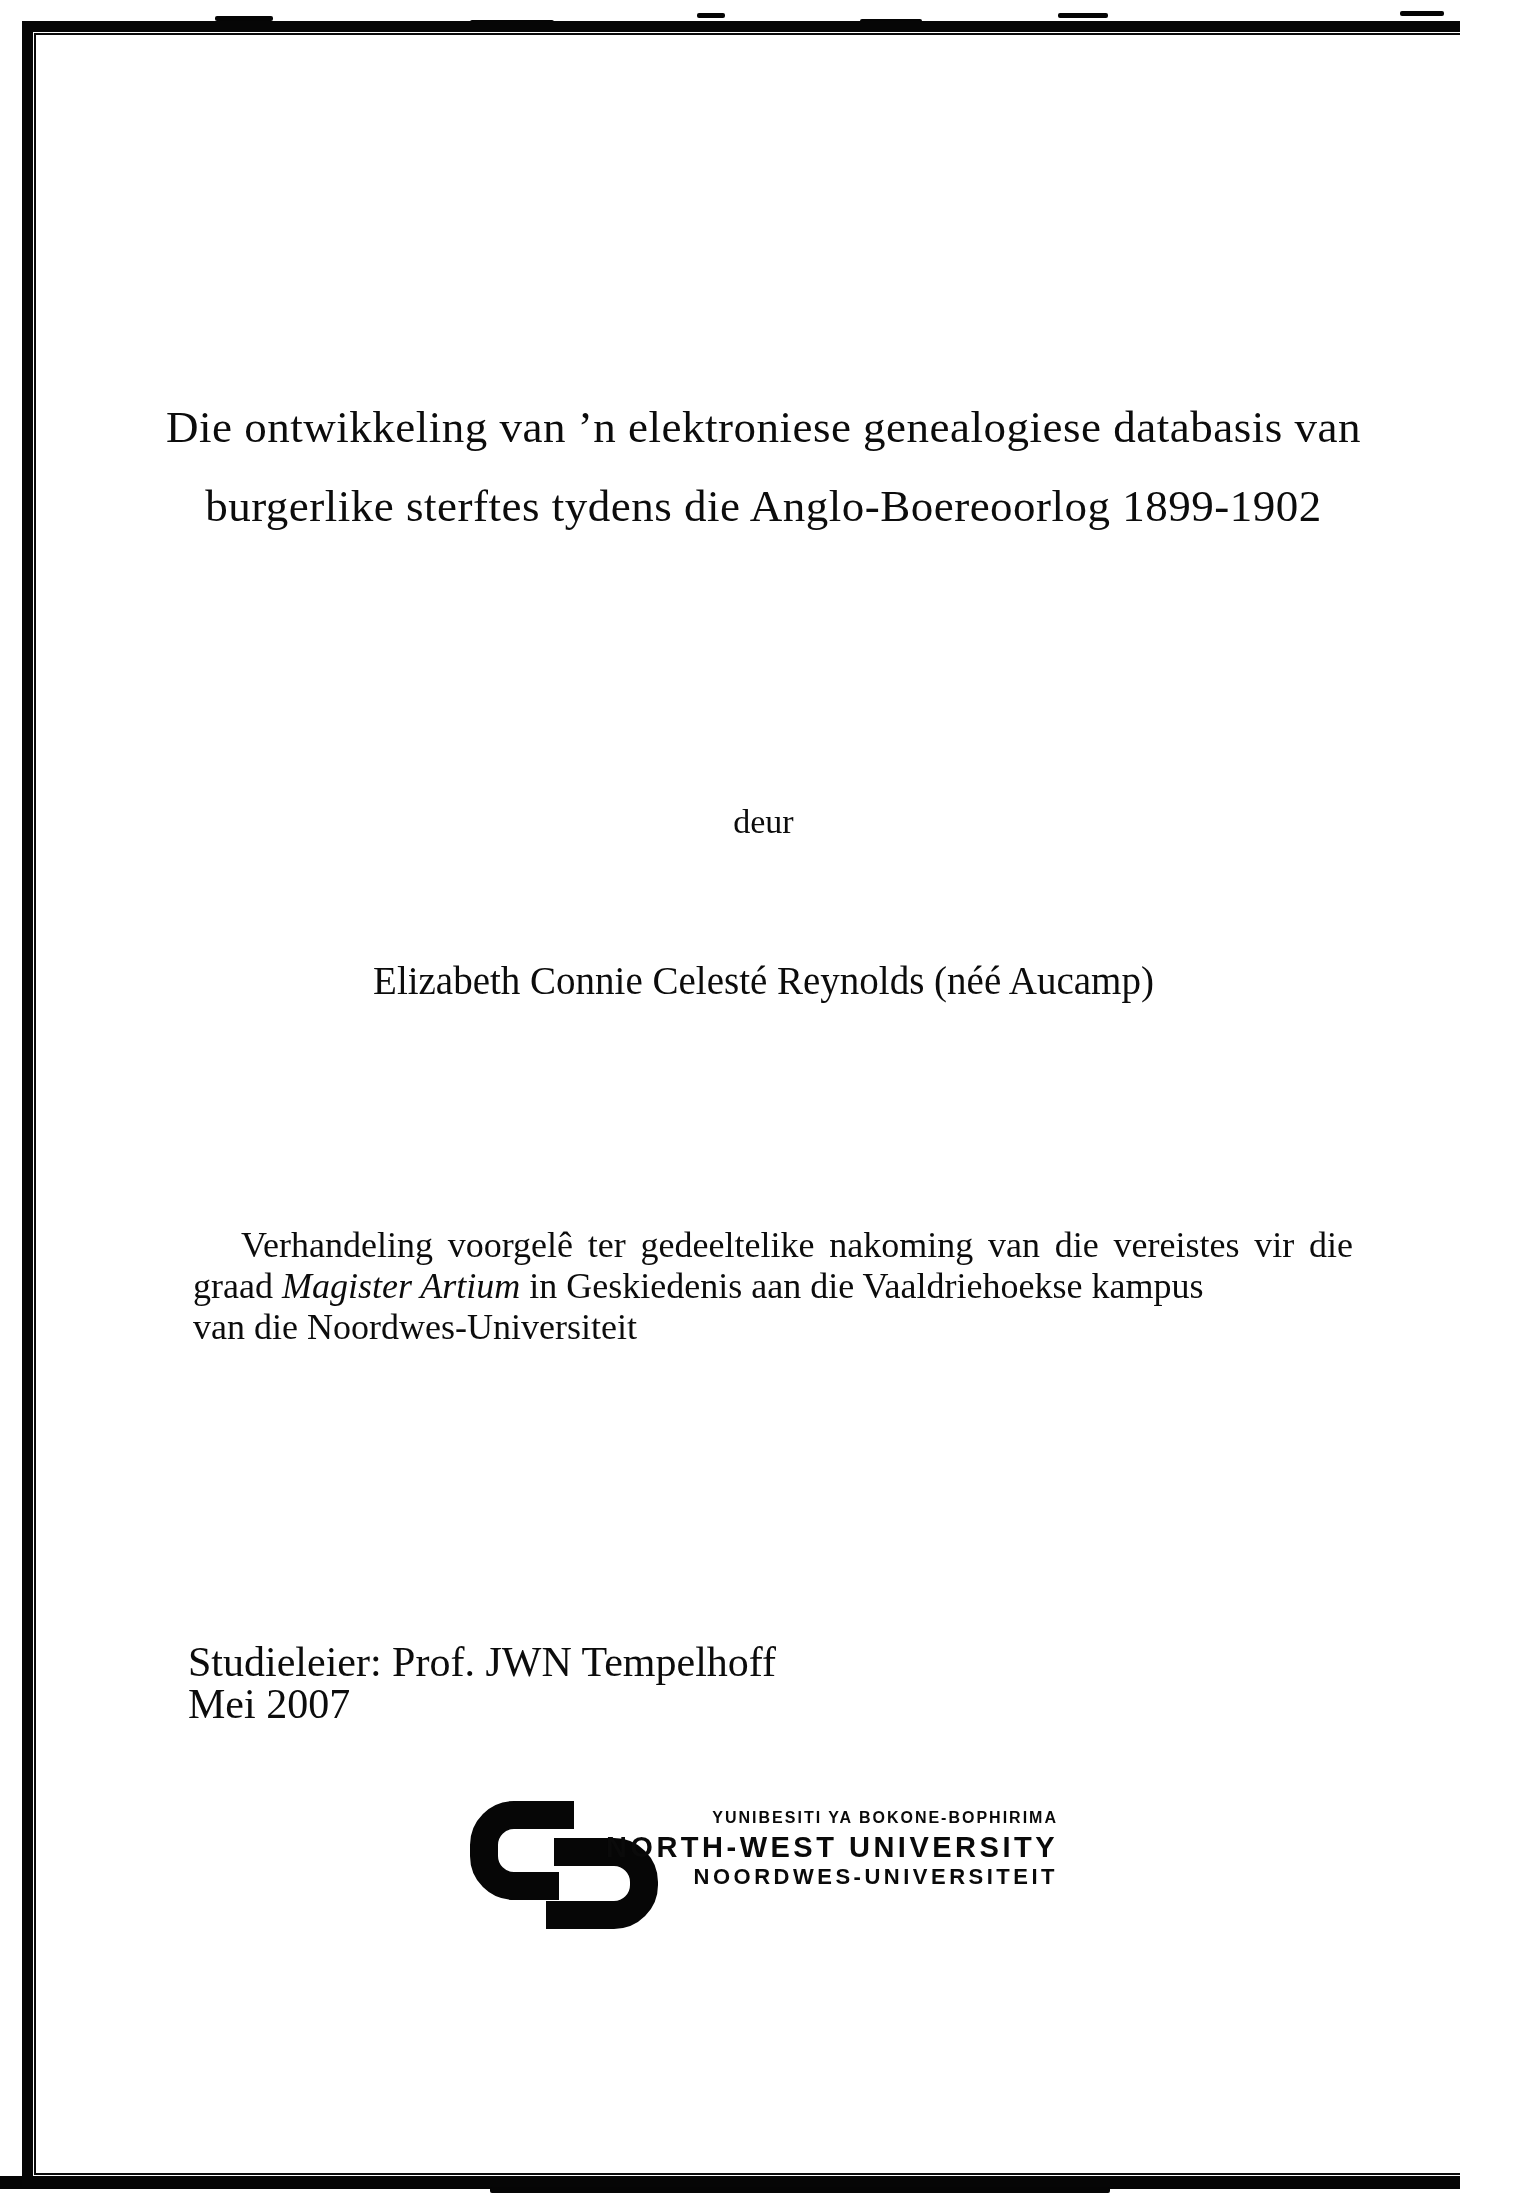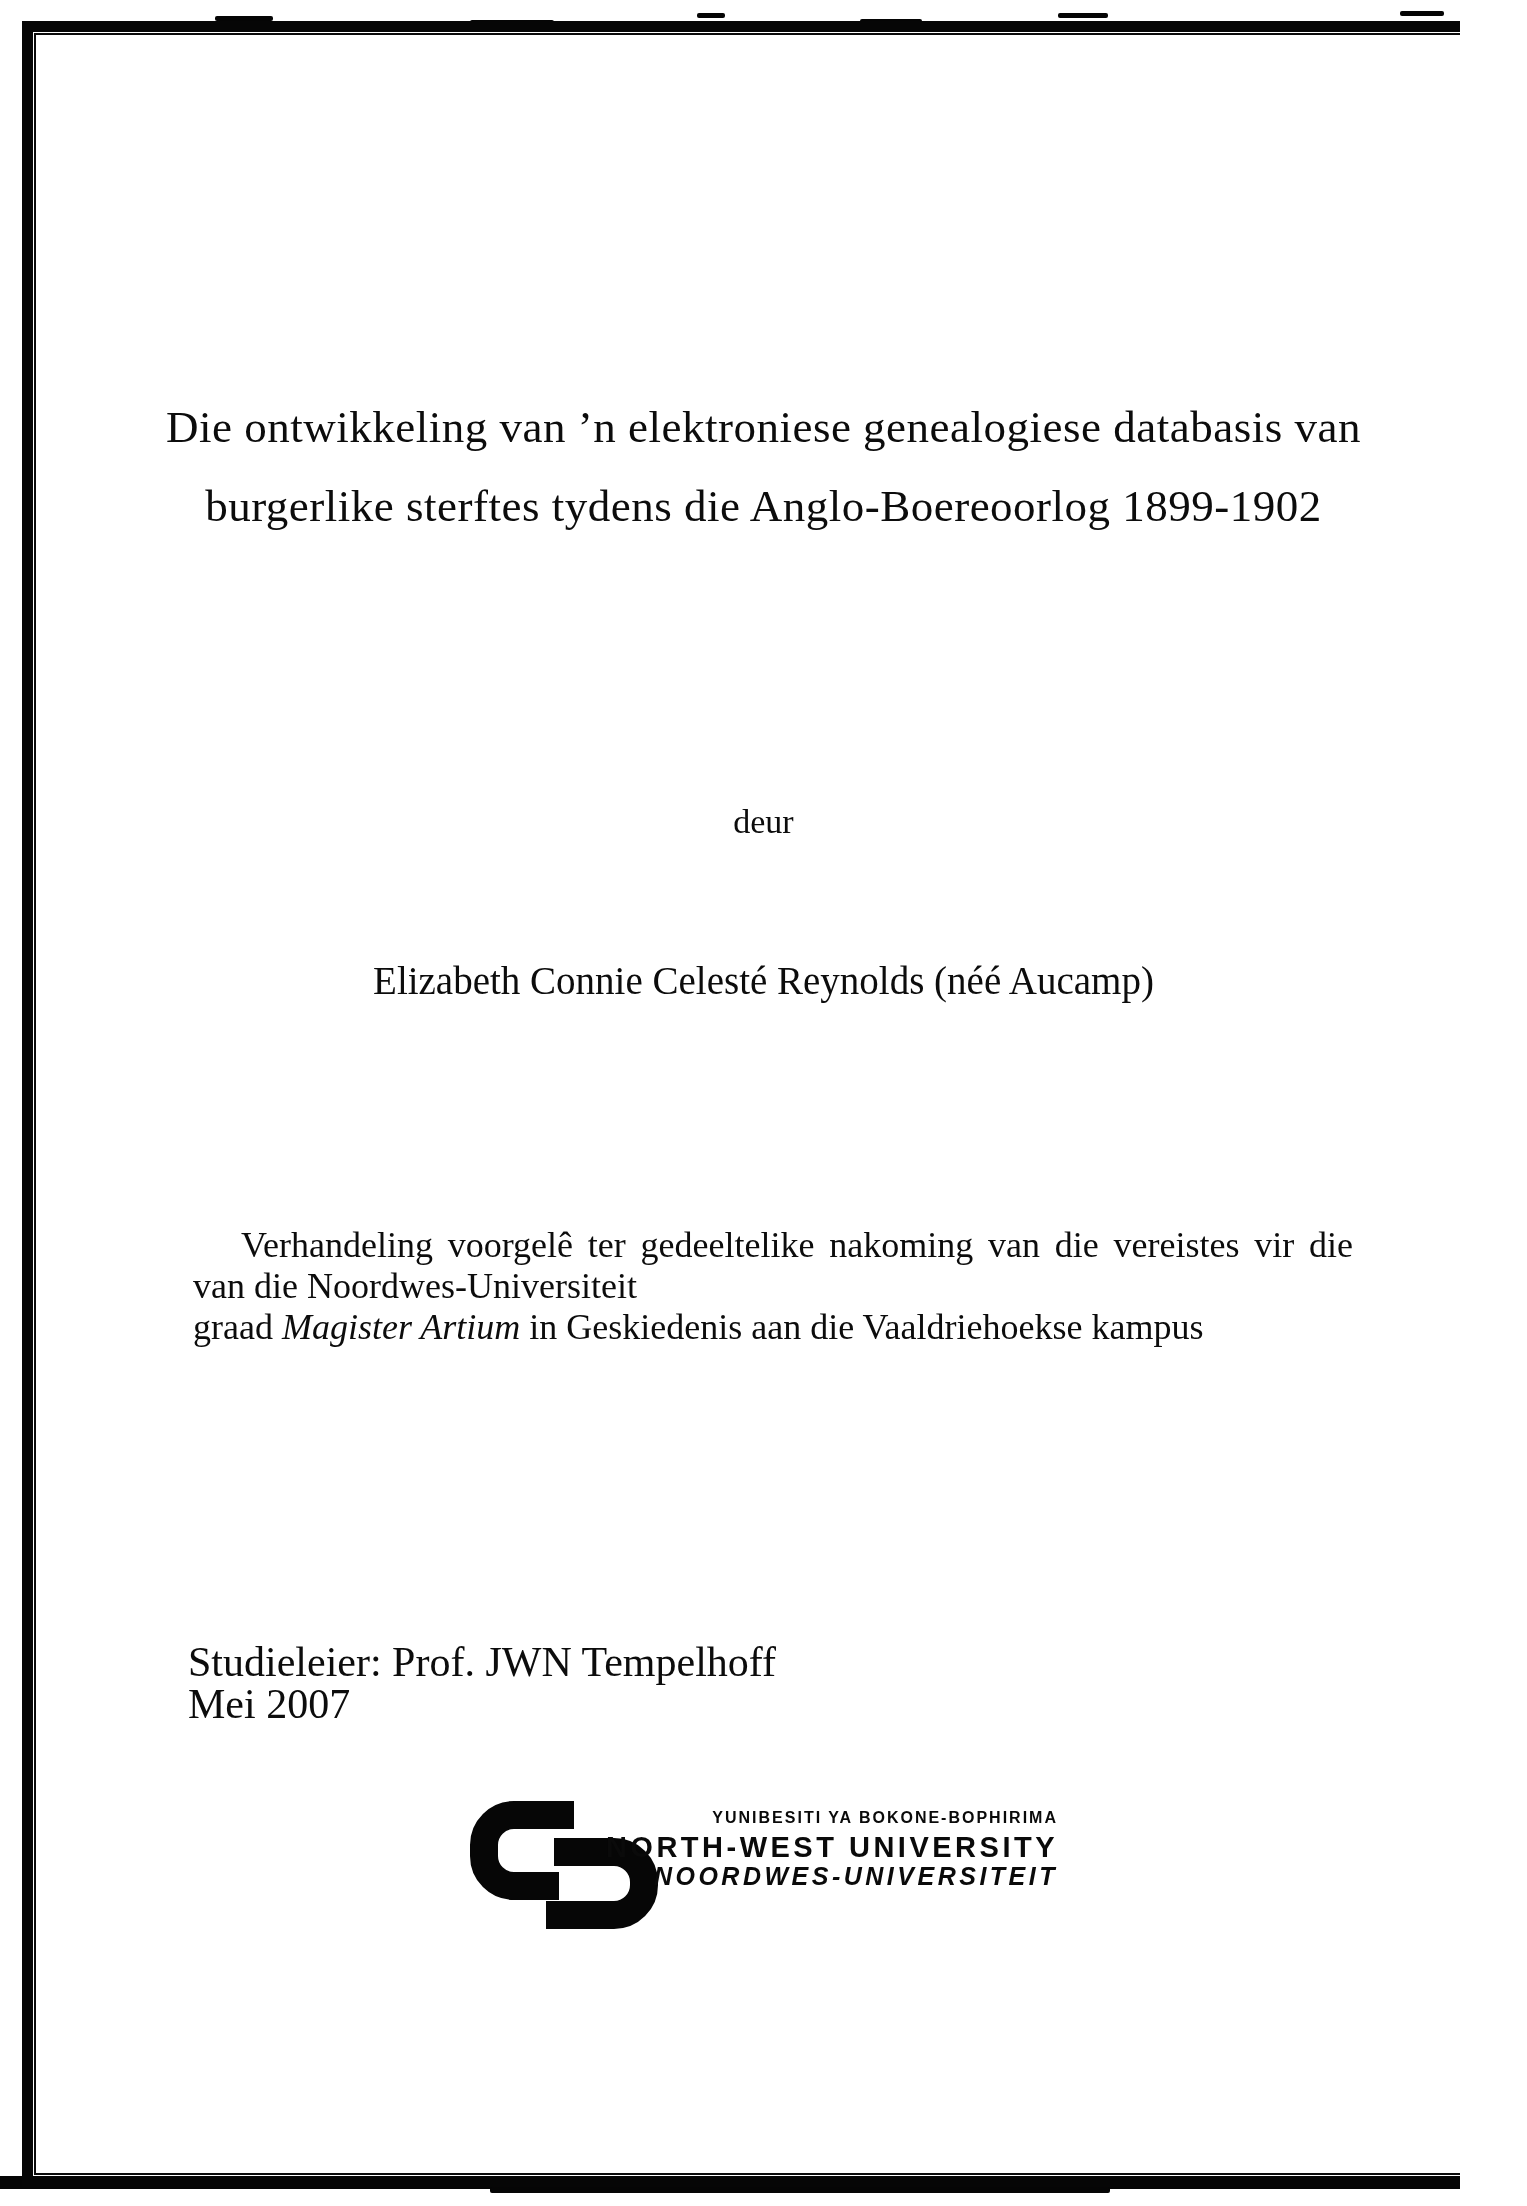--- a/index.html
+++ b/index.html
@@ -56,21 +56,21 @@
   
   .logo-mark{position:absolute;left:469px;top:1800px;}
   .logo-text{
     position:absolute;left:578px;top:1803px;width:480px;
     font-family:"Liberation Sans", sans-serif;
     font-weight:bold;text-align:right;color:#0a0a0a;
     white-space:nowrap;
   }
   .logo-text .l1{font-size:16px;line-height:30px;letter-spacing:2px;}
   .logo-text .l2{font-size:29px;line-height:29px;letter-spacing:3.5px;}
-  .logo-text .l3{font-size:25px;line-height:29px;letter-spacing:3.5px;font-style:italic;}
+  .logo-text .l3{font-size:22px;line-height:29px;letter-spacing:3.5px;}
 </style>
 </head>
 <body>
 
 <div class="page">
 
   <div class="artifact a1"></div>
   <div class="artifact a2"></div>
   <div class="artifact a3"></div>
   <div class="artifact a4"></div>
@@ -87,22 +87,22 @@
     <div>Die ontwikkeling van ’n elektroniese genealogiese databasis van</div>
     <div>burgerlike sterftes tydens die Anglo-Boereoorlog 1899-1902</div>
   </div>
 
   <div class="byline">deur</div>
 
   <div class="author">Elizabeth Connie Celesté Reynolds (néé Aucamp)</div>
 
   <div class="statement">
     <div class="just">Verhandeling voorgelê ter gedeeltelike nakoming van die vereistes vir die</div>
+    <div><span>graad </span><span class="it">Magister Artium</span><span> in Geskiedenis aan die Vaaldriehoekse kampus</span></div>
     <div>van die Noordwes-Universiteit</div>
-    <div><span>graad </span><span class="it">Magister Artium</span><span> in Geskiedenis aan die Vaaldriehoekse kampus</span></div>
   </div>
 
   <div class="supervisor">
     <div>Studieleier: Prof. JWN Tempelhoff</div>
     <div>Mei 2007</div>
   </div>
 
   <div class="logo-mark">
     <svg width="190" height="130" viewBox="0 0 190 130" xmlns="http://www.w3.org/2000/svg" aria-hidden="true">
       <path d="M105,15 L45,15 A30,30 0 0 0 15,45 L15,56 A30,30 0 0 0 45,86 L90,86" fill="none" stroke="#060606" stroke-width="28"></path>

